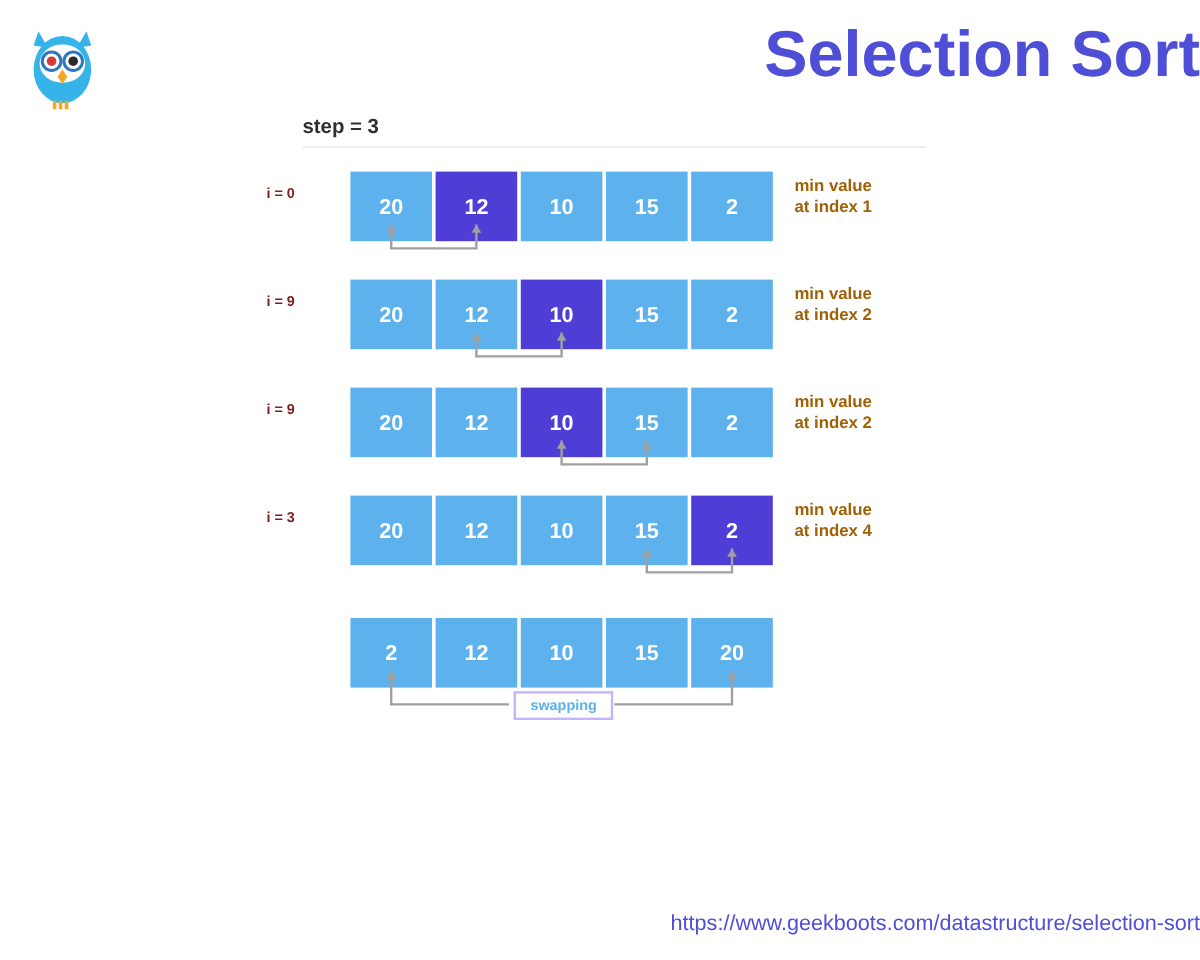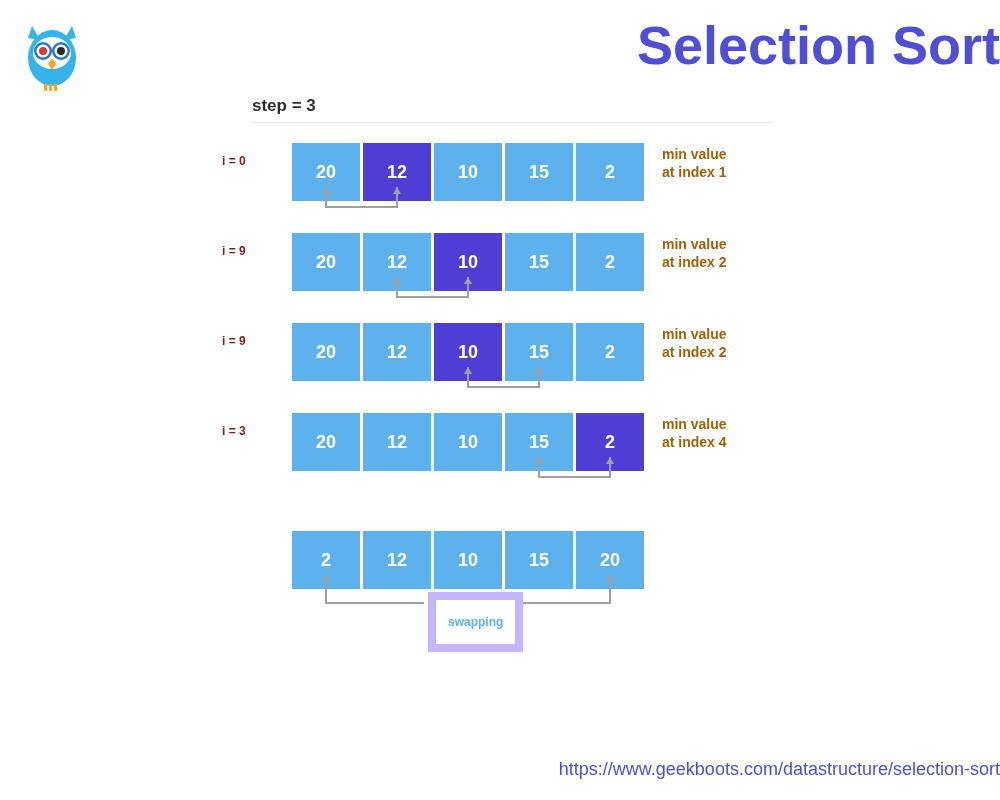--- a/index.html
+++ b/index.html
@@ -39,21 +39,21 @@
     background: #e5e5e5;
     margin-left: 252px;
     margin-bottom: 20px;
   }
   .row-block {
     position: relative;
     margin-left: 222px;
     margin-bottom: 48px;
     height: 42px;
   }
-  .row-block.last { margin-bottom: 76px; }
+  .row-block.last { margin-bottom: 60px; }
   .row-label {
     position: absolute;
     left: 0;
     top: 11px;
     width: 54px;
     font-size: 12px;
     font-weight: 700;
     color: #7f1d1d;
     text-align: left;
   }
@@ -86,22 +86,22 @@
     line-height: 1.25;
     white-space: pre;
   }
   .arrow-svg {
     position: absolute;
     left: 70px;
     top: 42px;
     overflow: visible;
   }
   .swapping-box {
-    border: 8px solid #c4b5fd;
-    padding: 15px 12px;
+    border: 2px solid #c4b5fd;
+    padding: 3px 12px;
     font-size: 12px;
     font-weight: 700;
     color: #5db1ec;
     background: #ffffff;
     position: absolute;
   }
   .footer-url {
     position: absolute;
     bottom: 20px;
     width: 100%;

